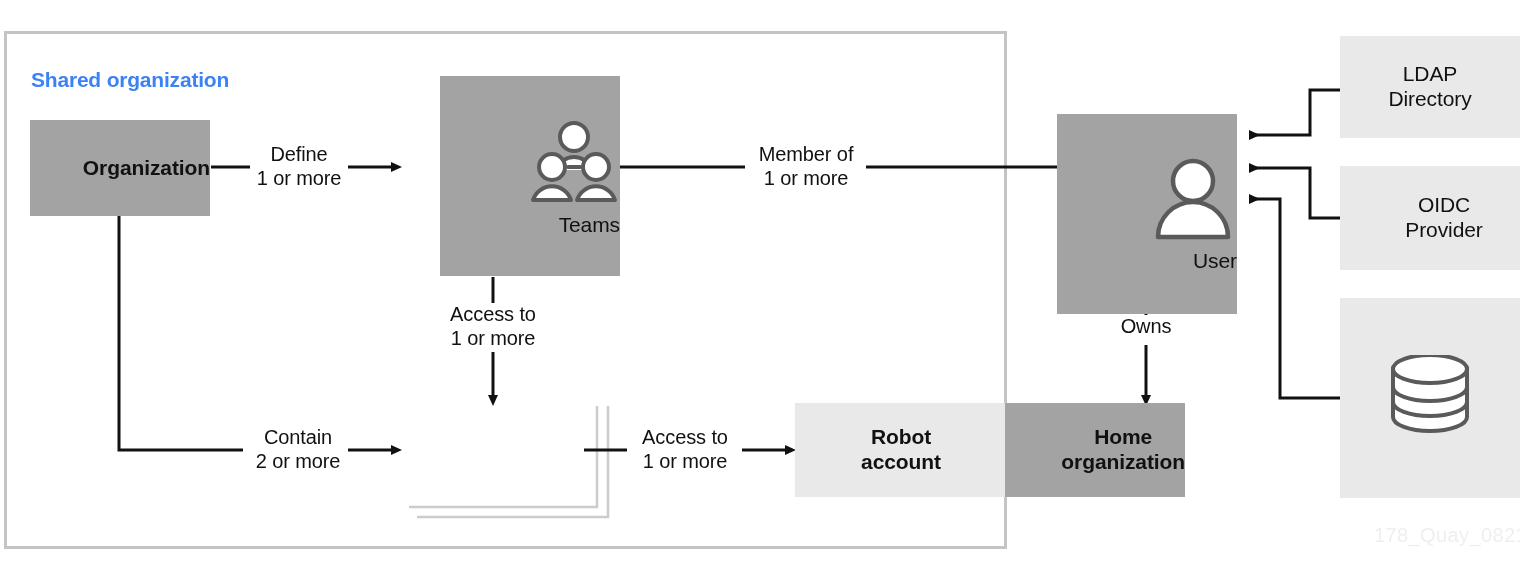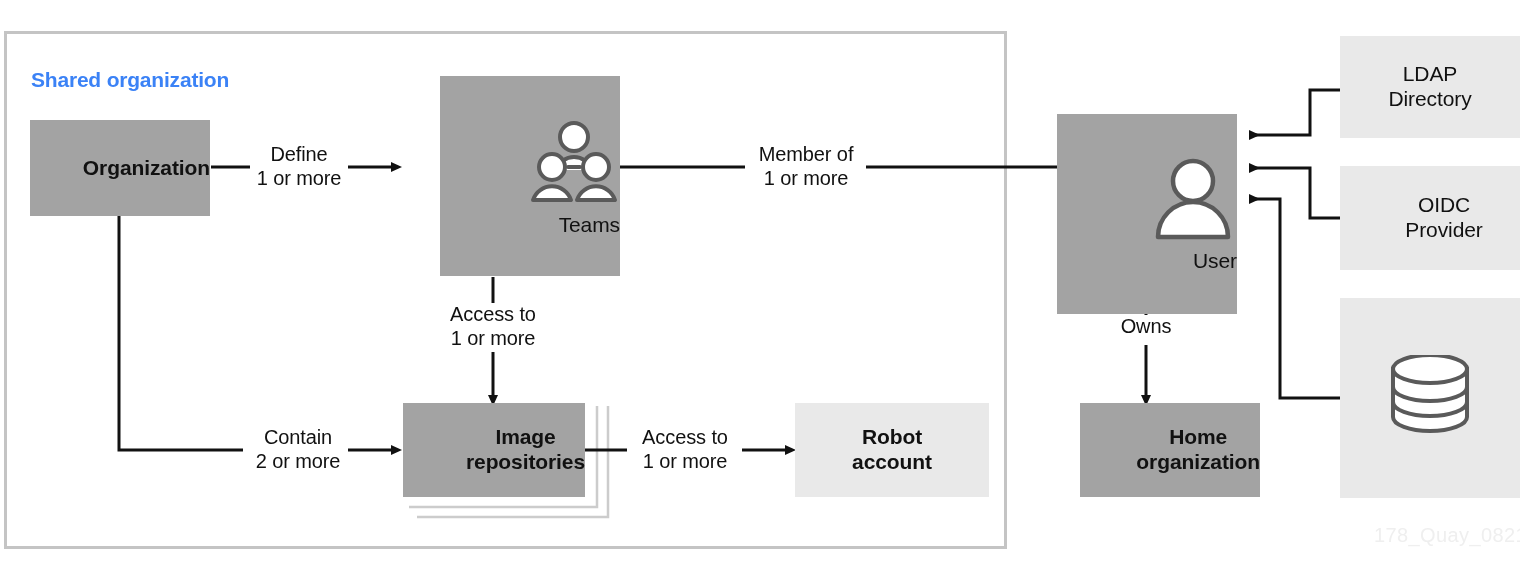--- a/index.html
+++ b/index.html
@@ -135,41 +135,37 @@
         <circle cx="24" cy="52" r="13" fill="#ffffff" stroke="#5a5a5a" stroke-width="4"></circle>
         <path d="M5,85 A20,20 0 0 1 43,85 Z" fill="#ffffff" stroke="#5a5a5a" stroke-width="4" stroke-linejoin="round"></path>
         <circle cx="68" cy="52" r="13" fill="#ffffff" stroke="#5a5a5a" stroke-width="4"></circle>
         <path d="M49,85 A20,20 0 0 1 87,85 Z" fill="#ffffff" stroke="#5a5a5a" stroke-width="4" stroke-linejoin="round"></path>
         <line x1="40" y1="52" x2="52" y2="52" stroke="#5a5a5a" stroke-width="4" stroke-linecap="round"></line>
       </svg>
     </div>
     <div class="node-label plain">Teams</div>
   </div>
 
-  <div class="node node-blue" style="left:403px; top:403px; width:182px; height:94px;">
-    <div class="node-label bold" style="white-space:pre-line;">Image
-repositories</div>
-  </div>
-
-  <div class="node node-gray" style="left:795px; top:403px; width:194px; height:94px;">
+
+  <div class="node node-gray" style="left:795px; top:403px; width:212px; height:94px;">
     <div class="node-label bold" style="white-space:pre-line;">Robot
 account</div>
   </div>
 
   <div class="node node-blue" style="left:1057px; top:76px; width:180px; height:200px;margin-top:38px;">
     <div class="icon-wrap">
       <svg width="88" height="88" viewBox="0 0 88 88" xmlns="http://www.w3.org/2000/svg">
         <circle cx="44" cy="26" r="20" fill="#ffffff" stroke="#5a5a5a" stroke-width="4.5"></circle>
         <path d="M9,82 A35,35 0 0 1 79,82 Z" fill="#ffffff" stroke="#5a5a5a" stroke-width="4.5" stroke-linejoin="round"></path>
       </svg>
     </div>
     <div class="node-label plain">User</div>
   </div>
 
-  <div class="node node-blue" style="left:1080px; top:403px; width:180px; height:94px;">
+  <div class="node node-blue" style="left:1005px; top:403px; width:180px; height:94px;">
     <div class="node-label bold" style="white-space:pre-line;">Home
 organization</div>
   </div>
 
   <div class="node node-gray" style="left:1340px; top:36px; width:180px; height:102px;">
     <div class="node-label plain" style="white-space:pre-line;">LDAP
 Directory</div>
   </div>
 
   <div class="node node-gray" style="left:1340px; top:166px; width:208px; height:104px;">

